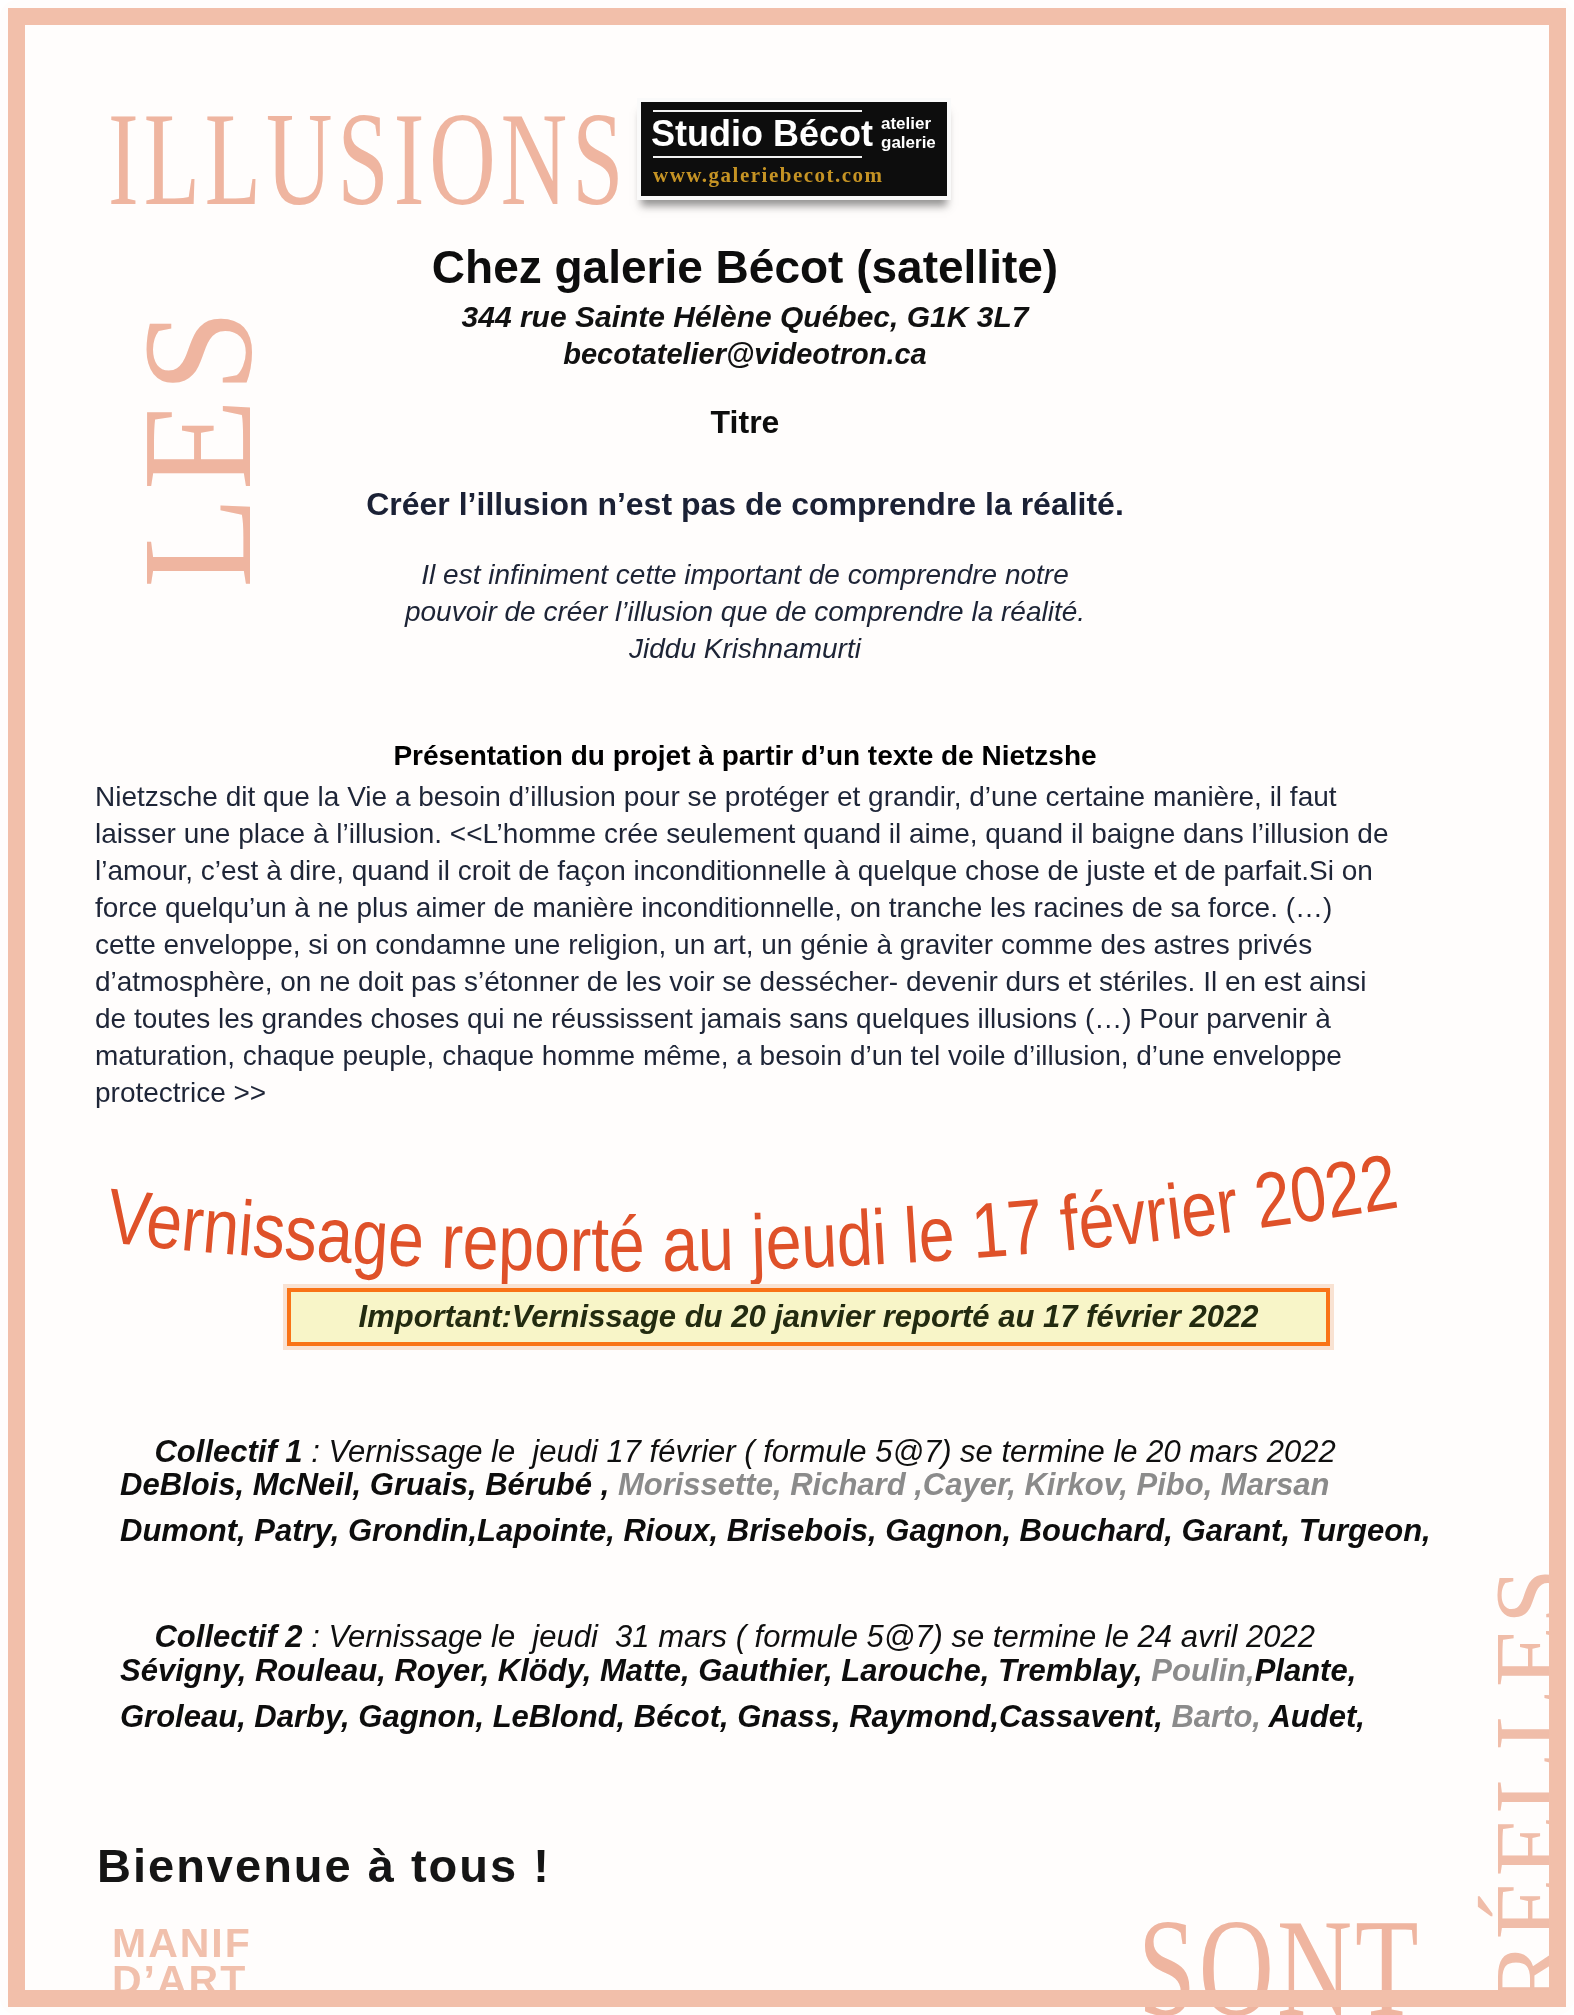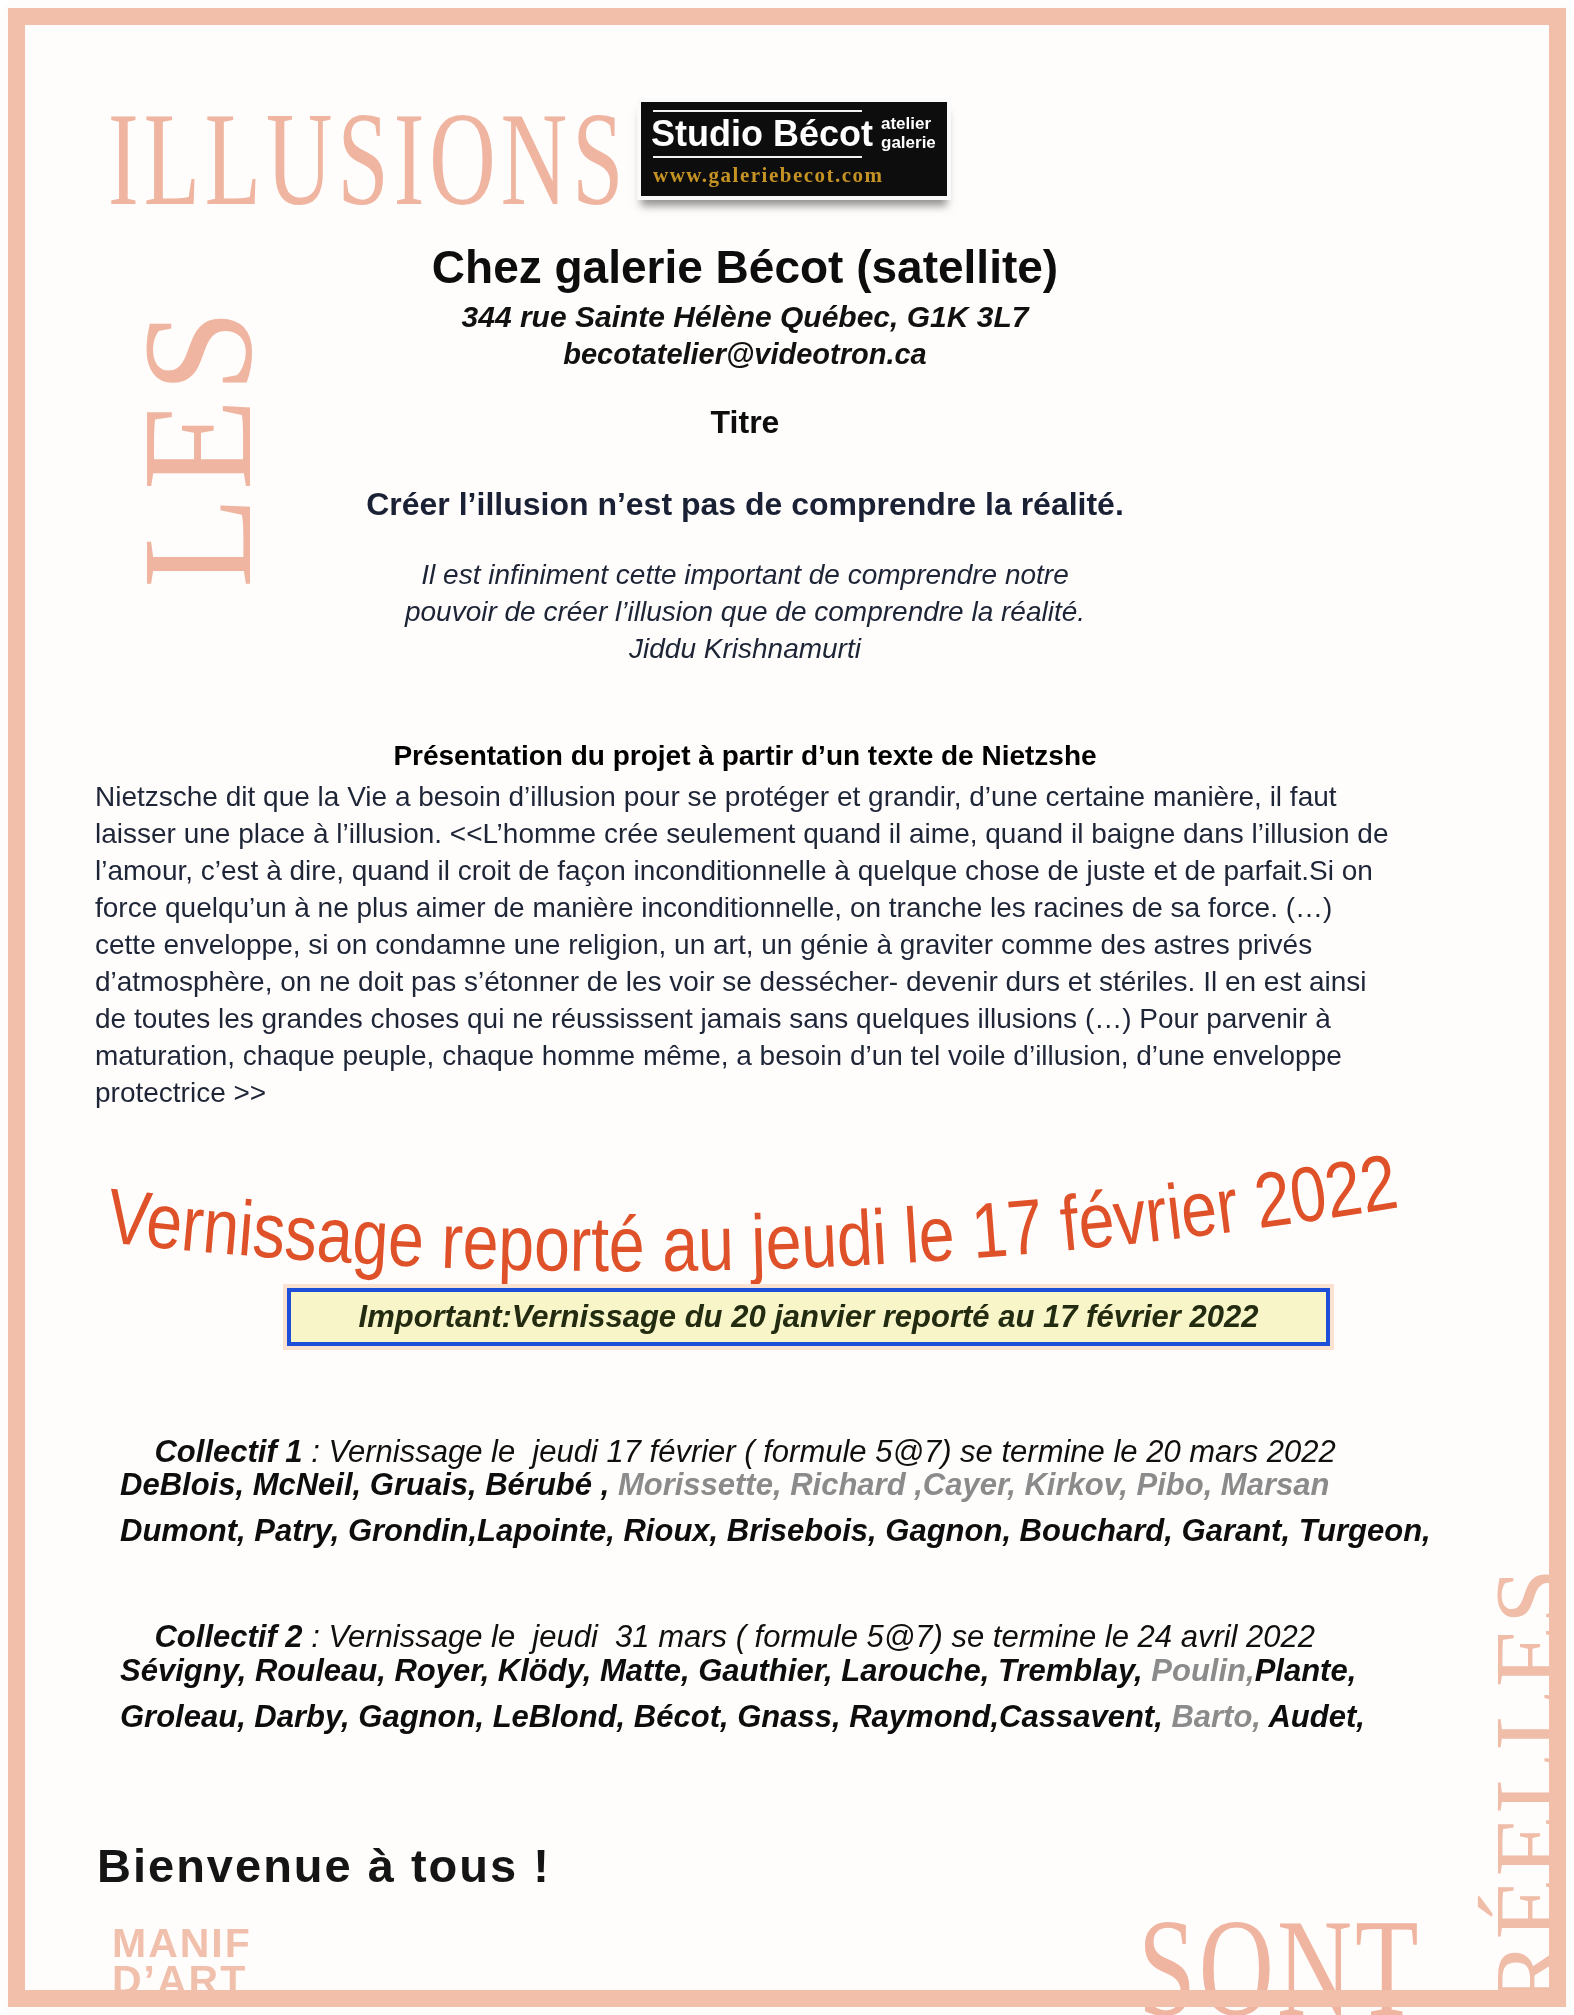--- a/index.html
+++ b/index.html
@@ -48,21 +48,21 @@
   .para{position:absolute;left:95px;top:778px;z-index:20;color:#1e2537;font-size:28px;
     line-height:37px;}
   .para div{white-space:pre;}
 
   
   .arc-wrap{position:absolute;left:75px;top:1112px;width:1380px;height:175px;z-index:20;}
   .arc-text{fill:#df5129;font-family:"Liberation Sans",sans-serif;font-size:78px;font-weight:400;}
 
   
   .important{position:absolute;left:287px;top:1288px;width:1043px;height:58px;z-index:20;
-    background:#f8f5c8;border:4px solid #1d4ed8;box-shadow:0 0 0 4px #f9e2d2;box-sizing:border-box;
+    background:#f8f5c8;border:4px solid #f97316;box-shadow:0 0 0 4px #f9e2d2;box-sizing:border-box;
     display:flex;align-items:center;justify-content:center;}
   .important span{font-size:31px;font-weight:700;font-style:italic;color:#232b10;white-space:pre;}
 
   
   .c-head{position:absolute;left:120px;z-index:20;font-size:31px;font-style:italic;color:#0f0f0f;white-space:pre;}
   .c-head .lbl{font-weight:700;}
   .c1-head{top:1398px;}
   .c2-head{top:1583px;}
   .names{position:absolute;left:120px;z-index:20;font-size:31px;font-weight:700;font-style:italic;
     color:#0d0d0d;line-height:46px;}

